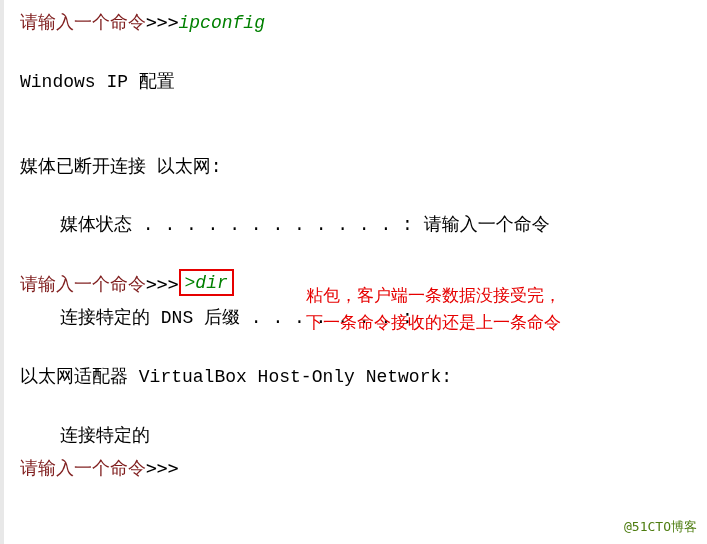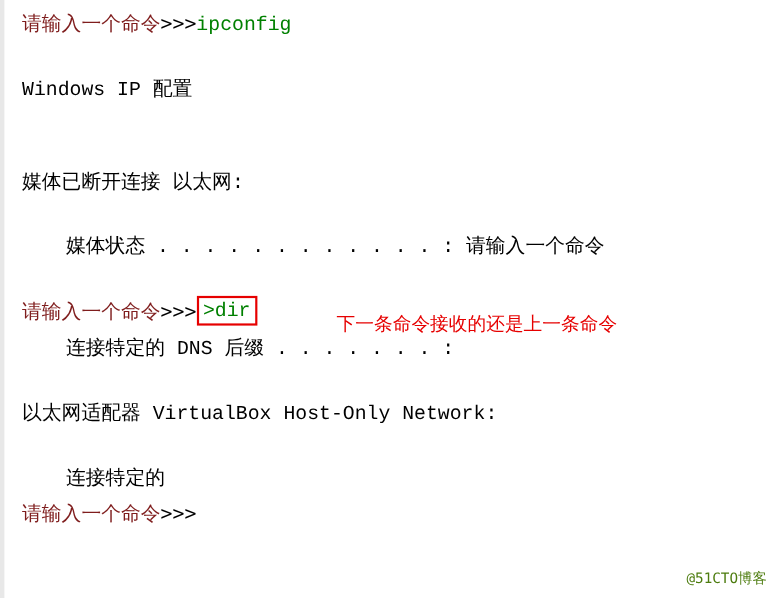--- a/index.html
+++ b/index.html
@@ -33,20 +33,21 @@
       height: 26px;
     }
     .prompt-text {
       color: #7f1d1d;
     }
     .prompt-marker {
       color: #000000;
     }
     .cmd-green {
       color: #008000;
+      font-style: italic;
       font-family: "Courier New", monospace;
     }
     .mono {
       font-family: "Courier New", monospace;
     }
     .indent {
       padding-left: 40px;
     }
     .redbox {
       border: 2px solid #e60000;
@@ -107,16 +108,17 @@
 
 <div class="gap"></div>
 
 <div class="line indent mono">连接特定的</div>
 
 <div class="line">
   <span class="prompt-text">请输入一个命令</span><span class="prompt-marker">&gt;&gt;&gt;</span>
 </div>
 
 <div class="annotation">
+  <div>粘包，客户端一条数据没接受完，</div>
   <div>下一条命令接收的还是上一条命令</div>
 </div>
 
 <div class="watermark">@51CTO博客</div>
 
 </body></html>

